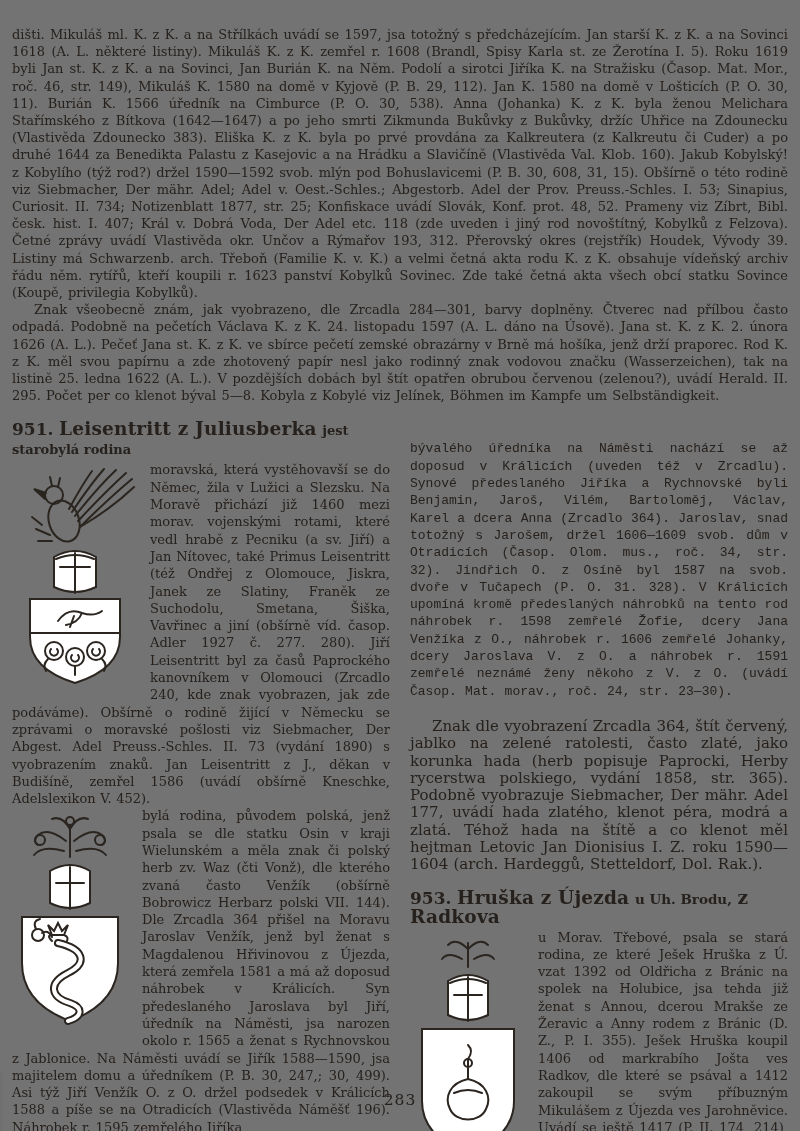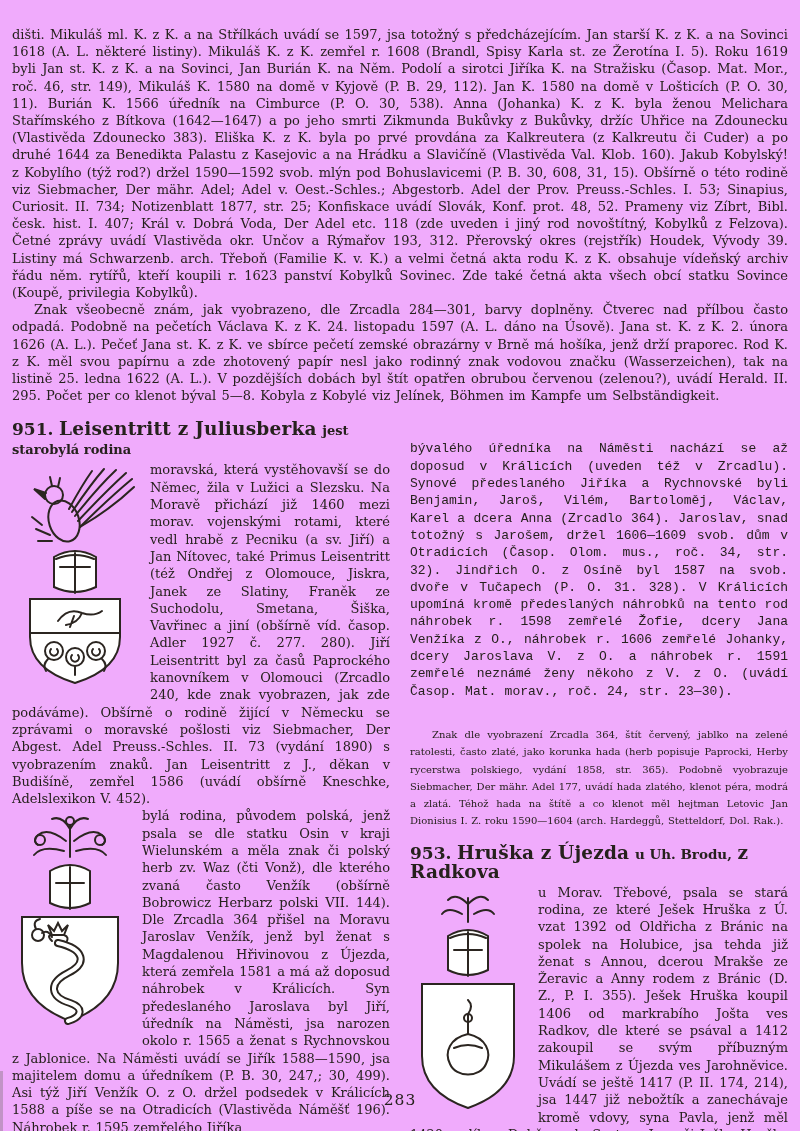--- a/index.html
+++ b/index.html
@@ -1,20 +1,20 @@
 <!DOCTYPE html>
 <html><head>
 <meta charset="utf-8">
 <style>
   html,body{margin:0;padding:0;background:#e8e6e2;}
   .page{
     position:relative;
     width:800px;height:1131px;
     margin:0 auto;
-    background:#f0abfc;
+    background:#737373;
     box-sizing:border-box;
     padding:26px 12px 0 12px;
     font-family:"DejaVu Serif", serif;
     color:#26211d;
     overflow:hidden;
   }
   .top p{
     margin:0;
     text-align:justify;
     font-size:13px;
@@ -46,23 +46,23 @@
     word-spacing:.5px;
   }
   .arms{
     float:left;
     margin:4px 12px 2px 0;
   }
   .arms svg{display:block;}
   .znak-para{
     text-align:justify;
     text-indent:22px;
-    font-size:10px;
+    font-size:15px;
     line-height:17.3px;
-    margin-top:26px;
+    margin-top:18px;
     word-spacing:.5px;
   }
   .cont{margin-top:20px;font-family:Liberation Mono, monospace;}
   .page-number{
     position:absolute;
     bottom:22px;left:0;right:0;
     text-align:center;
     font-size:15.5px;
     letter-spacing:1px;
   }

